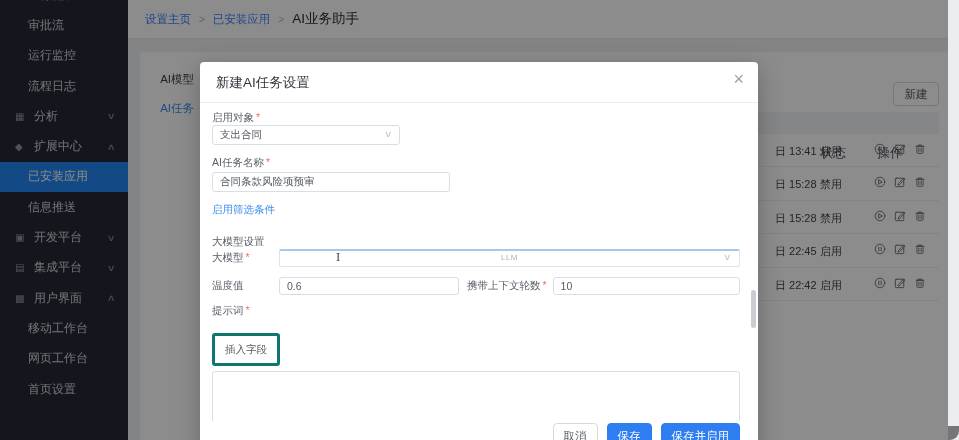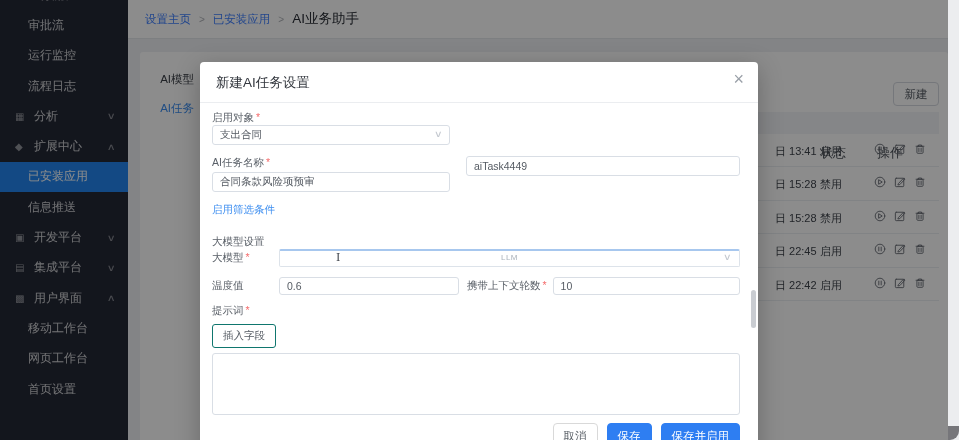--- a/index.html
+++ b/index.html
@@ -52,41 +52,41 @@
   .m-head{position:relative;height:40px;border-bottom:1px solid #ebedf0;}
   .m-title{position:absolute;left:16px;top:12px;font-size:13.5px;color:#33373e;}
   .m-close{position:absolute;right:14px;top:8px;font-size:18px;color:#9aa0a8;cursor:pointer;line-height:1;}
   .m-body{padding:6px 18px 0 12px;}
   .f-label{font-size:10.5px;color:#5a6068;height:14px;margin-top:2px;}
   .req{color:#f56c6c;margin-left:2px;}
   .inp,.sel{box-sizing:border-box;border:1px solid #d9dee5;border-radius:3px;height:20px;font-size:10.5px;color:#555b63;
     background:#fff;padding:0 7px;font-family:"Liberation Sans","DejaVu Sans",sans-serif;outline:none;}
   .sel{position:relative;display:flex;align-items:center;cursor:pointer;}
   .sel .sel-arrow{position:absolute;right:7px;top:3px;font-size:9px;color:#c3c8cf;transform:scaleX(1.3);}
-  .w238{width:238px;}
-  .two-col{display:flex;gap:16px;margin-top:9px;}
+  .w238{width:188px;}
+  .two-col{display:flex;gap:8px;margin-top:9px;}
   .two-col .col1{width:238px;} .two-col .col2{flex:1;}
   .two-col .inp{width:100%;margin-top:2px;}
   .link{margin-top:11px;font-size:10.5px;color:#3d8ef0;cursor:pointer;height:14px;}
   .section-label{margin-top:18px;}
   .lrow{display:flex;align-items:center;margin-top:0;}
   .l-label{width:67px;font-size:10.5px;color:#5a6068;flex:none;}
   .model-sel{flex:1;height:18px;box-sizing:border-box;position:relative;border:1px solid #dde3ea;border-top:2px solid #a7c7ee;border-radius:2px;background:#fff;cursor:pointer;}
   .model-sel .cursor{position:absolute;left:56px;top:0;font-family:"DejaVu Serif",serif;font-size:11px;color:#3a3f46;}
   .model-sel .clipped{position:absolute;left:0;right:0;top:3px;height:8px;overflow:hidden;text-align:center;
     font-size:8px;color:#aab2bb;letter-spacing:.5px;line-height:8px;}
   .model-sel .sel-arrow{position:absolute;right:8px;top:1px;font-size:9px;color:#c3c8cf;transform:scaleX(1.3);}
   .temp-row{margin-top:10px;}
   .temp-row .inp{height:18px;}
   .inp-temp{width:180px;}
   .l-label2{margin-left:8px;font-size:10.5px;color:#5a6068;flex:none;}
   .inp-ctx{flex:1;margin-left:6px;}
   .prompt-label{margin-top:9px;}
-  .btn-insert{margin-top:6px;height:24px;padding:0 10px;font-size:10.5px;color:#555b63;background:#fff;
-    border:1px solid #0f766e;border-radius:3px;cursor:pointer;font-family:"Liberation Sans","DejaVu Sans",sans-serif;}
+  .btn-insert{margin-top:15px;height:33px;padding:0 10px;font-size:10.5px;color:#555b63;background:#fff;
+    border:3px solid #0f766e;border-radius:3px;cursor:pointer;font-family:"Liberation Sans","DejaVu Sans",sans-serif;}
   .prompt-area{display:block;box-sizing:border-box;margin-top:5px;width:100%;height:62px;border:1px solid #d9dee5;
     border-radius:3px;resize:none;outline:none;font-family:"Liberation Sans","DejaVu Sans",sans-serif;font-size:10.5px;color:#555;}
   .start-row{margin-top:9px;}
   .start-row .inp{flex:1;height:20px;}
   .inp::placeholder{color:#c0c6cd;}
   .m-footer{position:absolute;left:0;top:359px;width:100%;height:75px;background:#fff;box-sizing:border-box;
     padding:2px 18px 0 0;display:flex;justify-content:flex-end;align-items:flex-start;gap:9px;}
   .btn{height:26px;border-radius:4px;font-size:11.5px;padding:0 10px;cursor:pointer;
     font-family:"Liberation Sans","DejaVu Sans",sans-serif;}
   .btn-plain{background:#fff;border:1px solid #d9d9d9;color:#595f66;}
@@ -309,21 +309,20 @@
       </div>
 
       <div class="two-col">
         <div class="col1">
           <div class="f-label">
             <span>AI任务名称</span><span class="req">*</span>
           </div>
           <input class="inp" value="合同条款风险项预审" style="">
         </div>
         <div class="col2">
-          <input class="inp" value="aiTask4449" style="">
         </div>
       </div>
 
       <div class="link">启用筛选条件</div>
 
       <div class="f-label section-label">大模型设置</div>
       <div class="lrow">
         <div class="l-label">
           <span>大模型</span><span class="req">*</span>
         </div>

